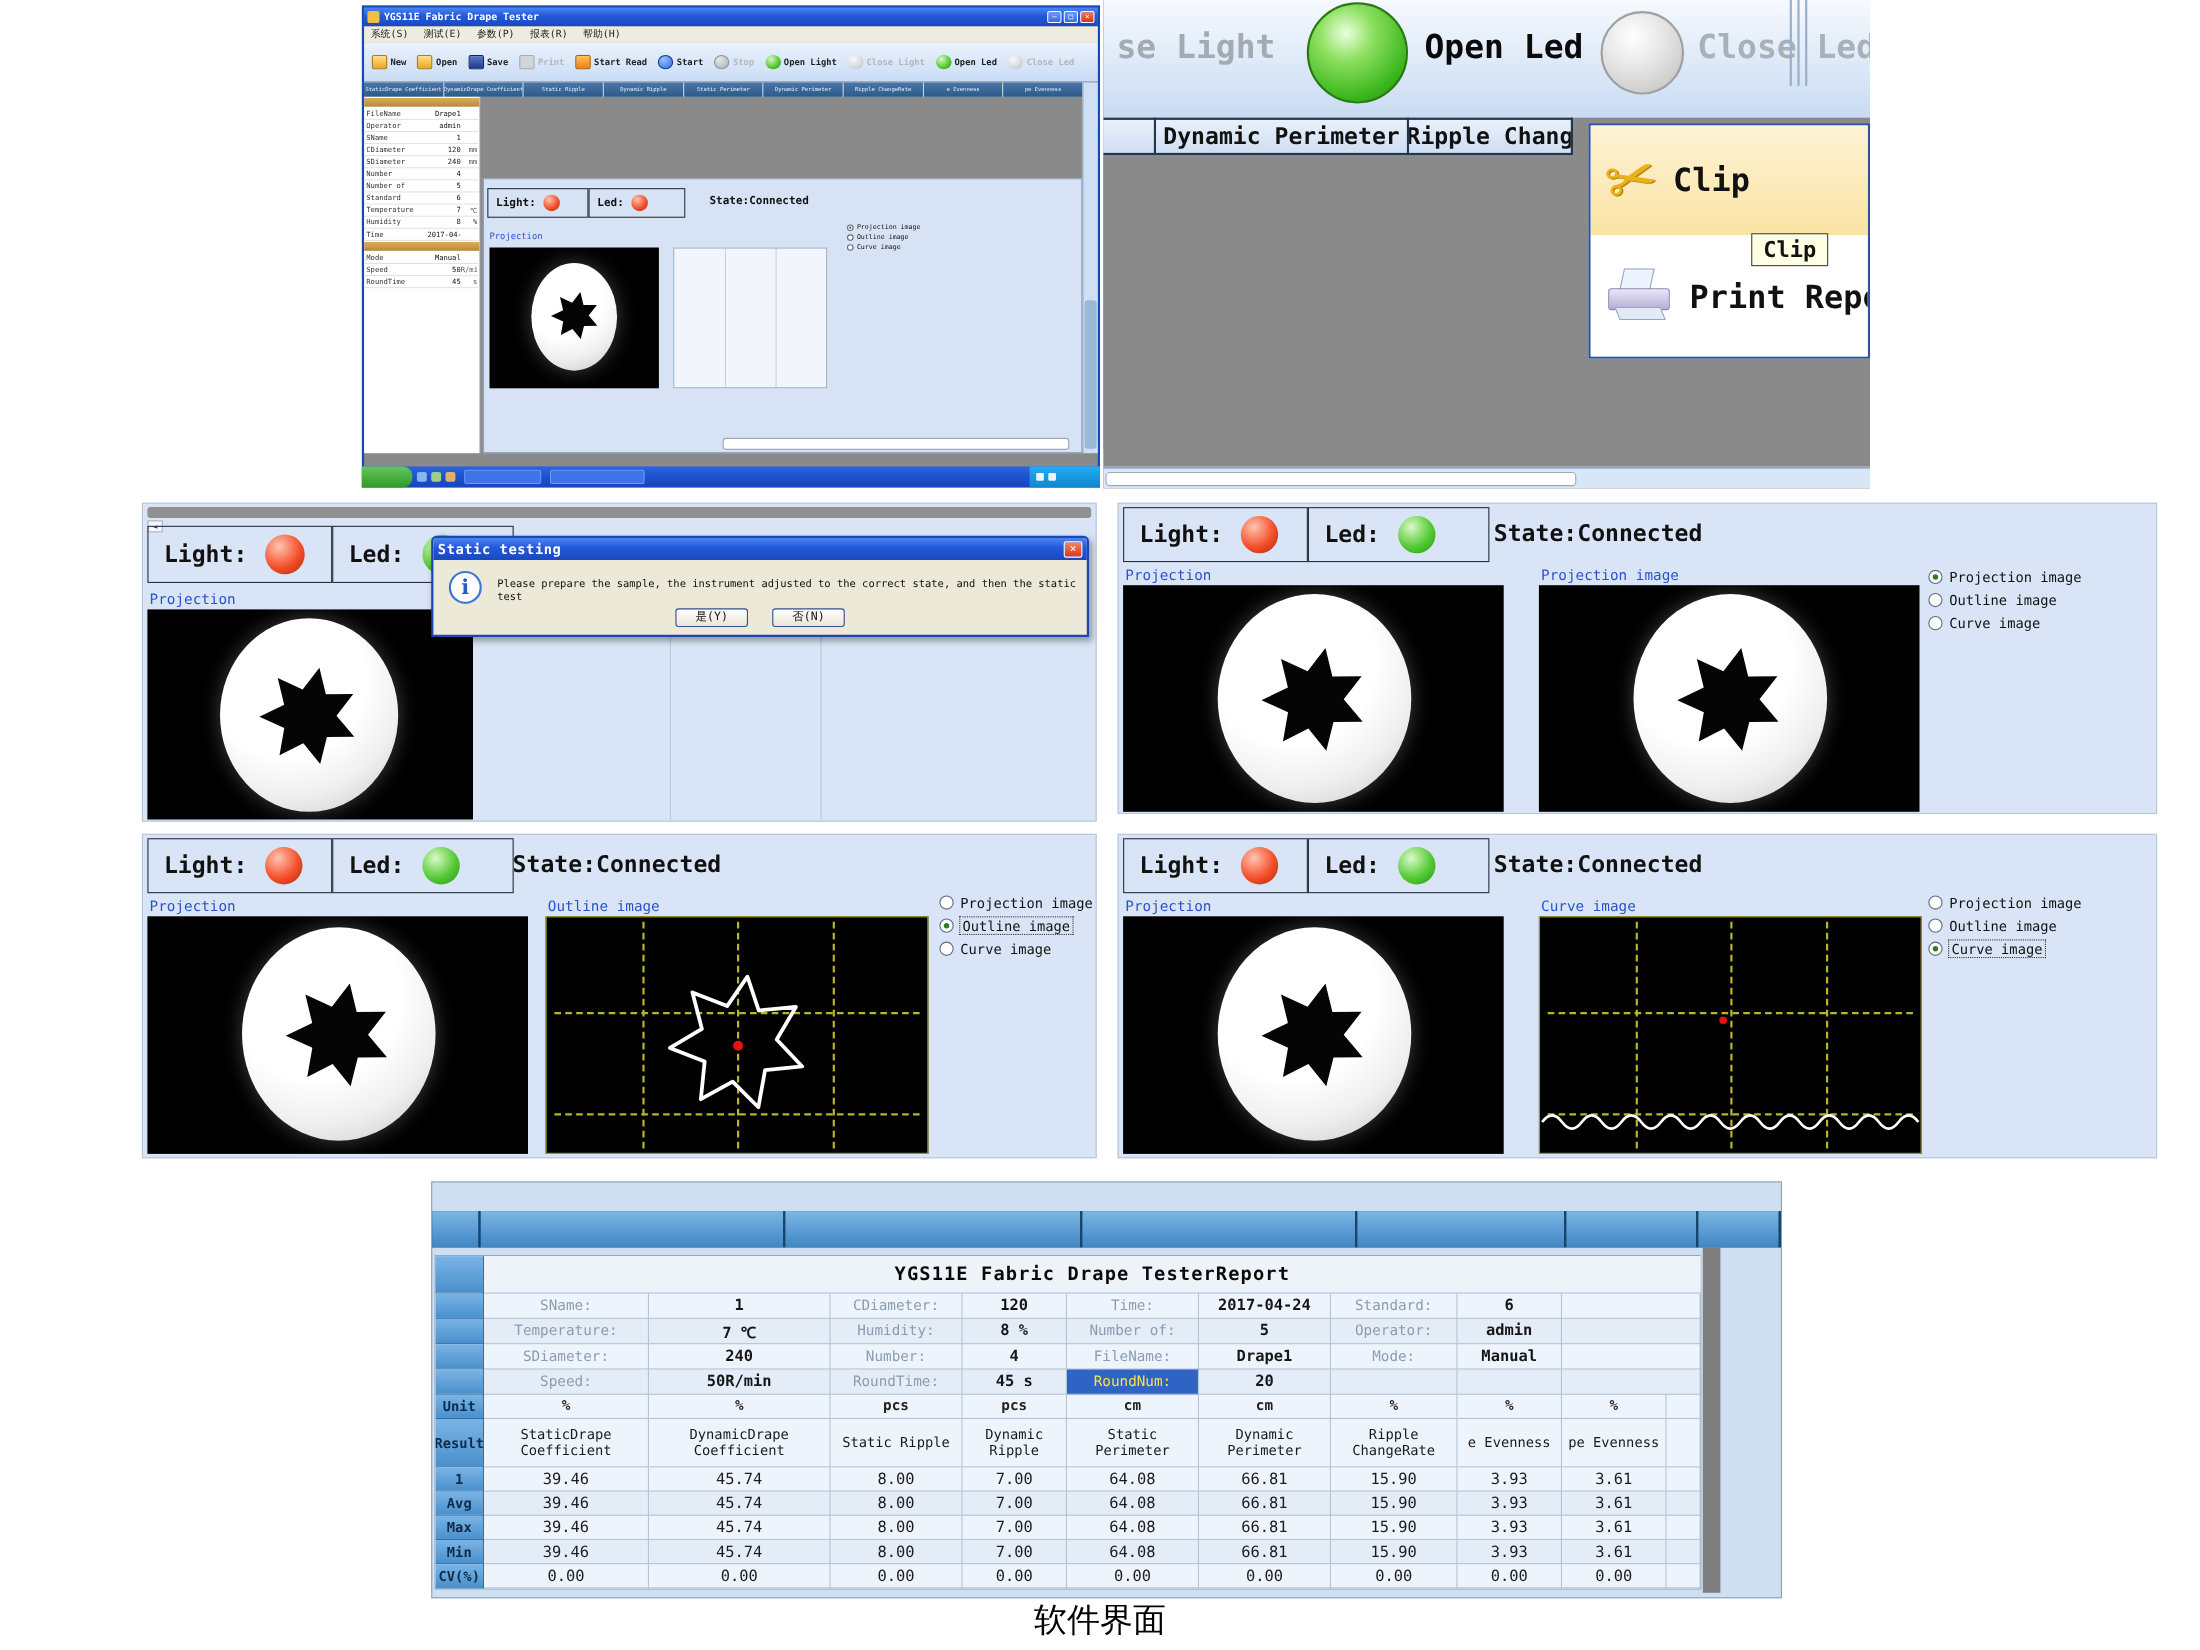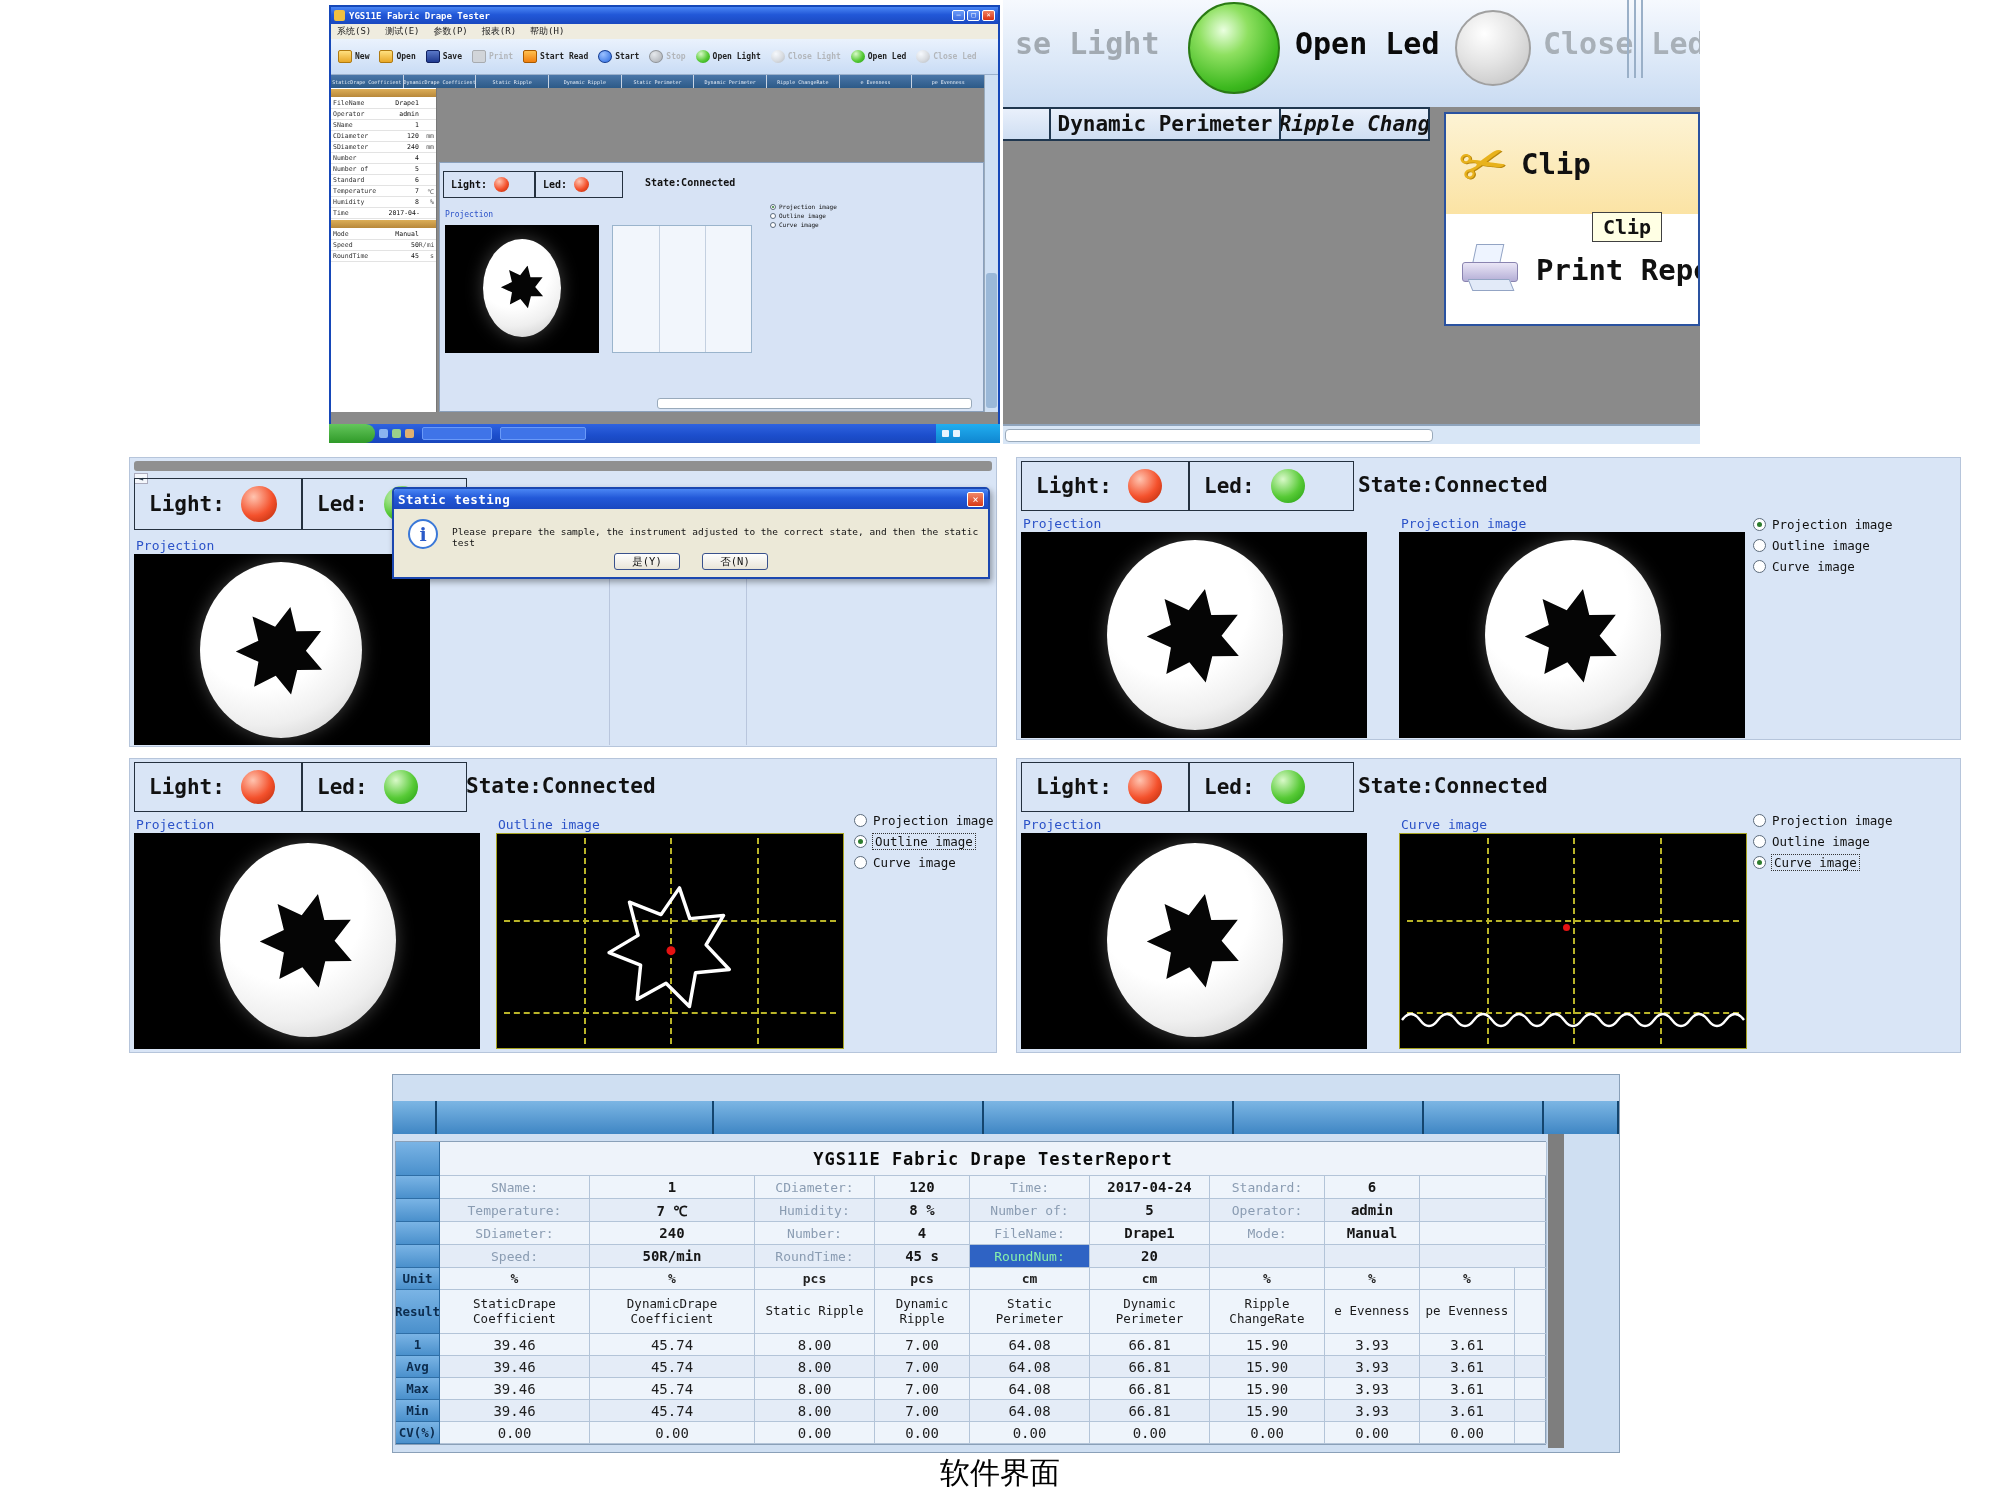--- a/index.html
+++ b/index.html
@@ -158,21 +158,21 @@
   .rep-hcell{height:100%;background:linear-gradient(#7cb6e4,#3f86c4);border-right:2px solid #14456e;flex:none}
   #rep-table{position:absolute;left:2px;top:66px;width:1151px;border:1px solid #8aa0b8;background:#edf2fa}
   .rrow{display:flex}
   .rcell{border-right:1px solid #b3c4d8;border-bottom:1px solid #b3c4d8;display:flex;align-items:center;
     justify-content:center;overflow:hidden;flex:none;text-align:center}
   .rhdr{background:linear-gradient(#7ab4e5,#4a90cc);font-weight:bold;color:#0c2c4e;font-size:12.5px;
     border-right:1px solid #2e6ea6;border-bottom:1px solid #2e6ea6}
   .rtitle{font-size:17px;font-weight:bold;letter-spacing:1px;background:#eef3fa;color:#0a0a0a}
   .plabel{color:#8a9cb2;font-size:13px}
   .pvalue{color:#161616;font-weight:bold;font-size:14px}
-  .psel{background:#2f63c4;color:#86efac}
+  .psel{background:#2f63c4;color:#fde047}
   .unitc{font-weight:bold;font-size:13px;color:#222}
   .colname{font-size:12.5px;line-height:1.15;color:#1a1a1a;padding:2px}
   .dval{font-size:14px;color:#1d1d1d}
   .r-a{background:#eef4fb}.r-b{background:#e4ecf7}
   #rep-grayband{position:absolute;left:1155px;top:59px;width:16px;bottom:4px;background:#7e7e7e}
 
   #caption{position:absolute;left:0;top:1453px;width:2000px;text-align:center;font-size:30px;color:#000;
     font-family:"DejaVu Sans","Liberation Sans",sans-serif}
 </style>
 </head>
@@ -391,21 +391,21 @@
     <div class="crop-biglabel" style="left:292px;top:26px;color:#0a0a0a">Open Led</div>
     <div class="big-ball gray" style="left:452px;top:10px;width:76px;height:76px"></div>
     <div class="crop-biglabel" style="left:540px;top:26px;color:#a8b0b8">Close Led</div>
     <div class="split-line" style="left:624px"></div>
     <div class="split-line" style="left:631px"></div>
     <div class="split-line" style="left:638px"></div>
   </div>
   <div id="crop-headers">
       <div class="croph-cell" style="width: 48px;"></div>
       <div class="croph-cell" style="width: 230px;">Dynamic Perimeter</div>
-      <div class="croph-cell" style="width: 149px; font-style: italic;">Ripple Chang</div>
+      <div class="croph-cell" style="width: 149px;">Ripple Chang</div>
     </div>
   <div id="crop-gray"></div>
   <div id="crop-scroll">
       <div id="crop-thumb"></div>
     </div>
 </div>
 
 <div id="popup">
   <div class="pop-item" id="pop-clip">
     <span class="scissors">✂</span>

